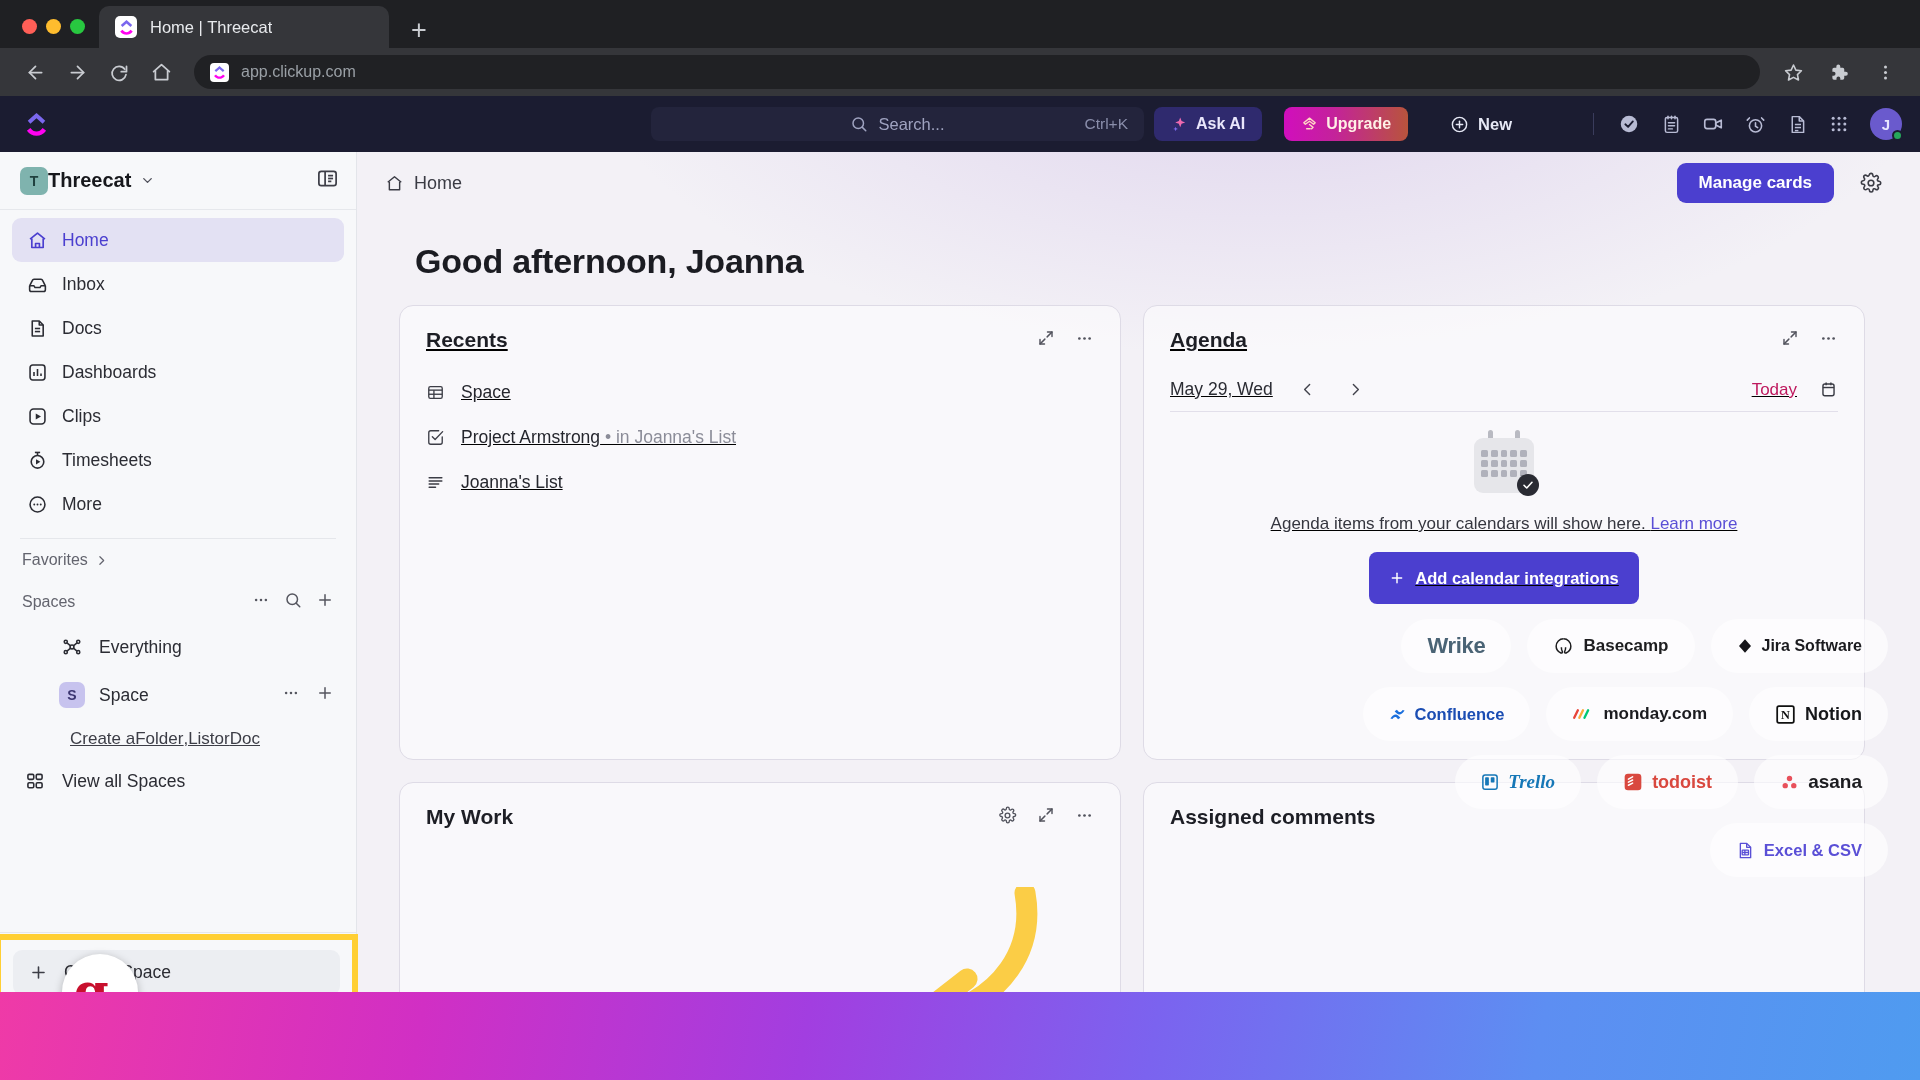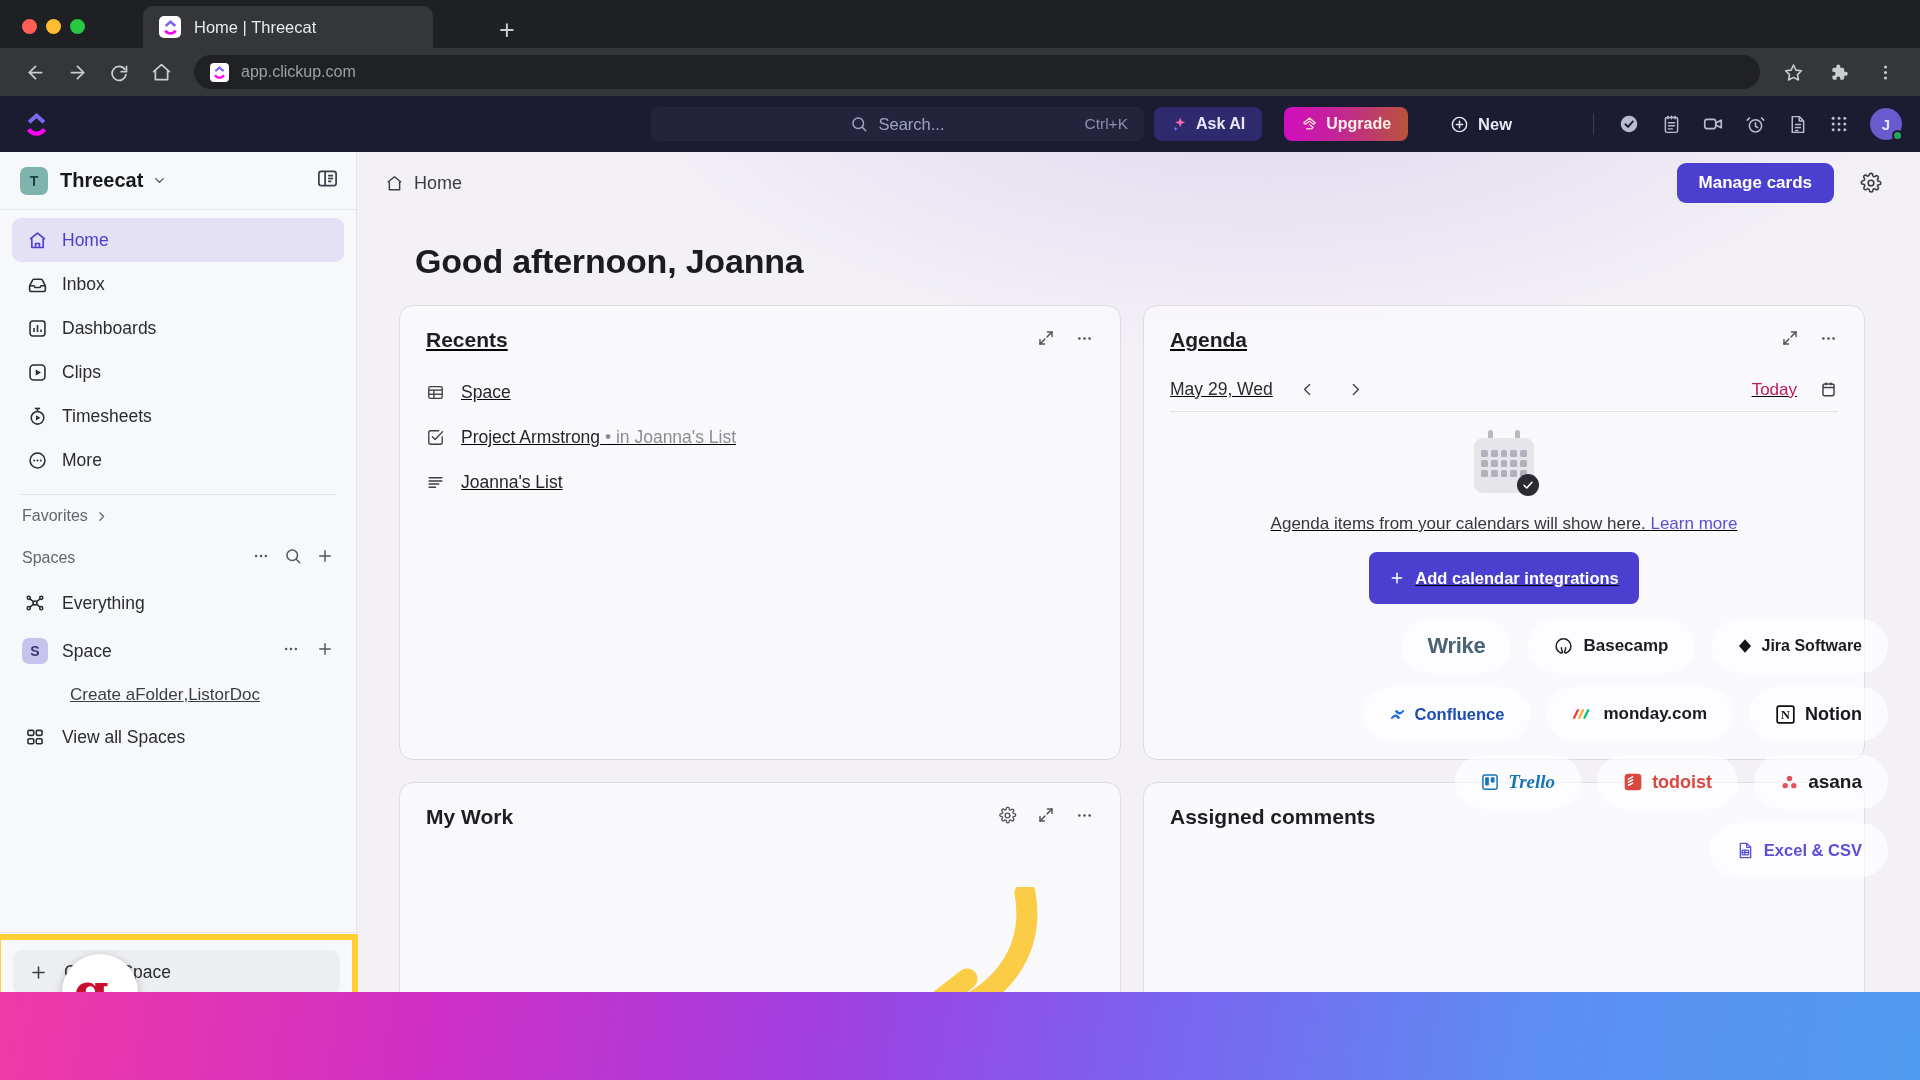--- a/index.html
+++ b/index.html
@@ -10,21 +10,21 @@
     background: #1f2023;
   }
 
   
   #root { position: relative; width: 1920px; height: 1080px; }
 
   
   .chrome-tabbar {
     position: absolute; top: 0; left: 0; width: 1920px; height: 48px;
     background: #1f2023;
-    display: flex; align-items: flex-end; gap: 44px;
+    display: flex; align-items: flex-end;
   }
   .traffic {
     display: flex; align-items: center; gap: 9px;
     padding: 0 14px 14px 22px;
   }
   .dot { width: 15px; height: 15px; border-radius: 50%; }
   .dot.red { background: #ff5f57; }
   .dot.yellow { background: #febc2e; }
   .dot.green { background: #28c840; }
 
@@ -151,21 +151,21 @@
   .sb-head {
     height: 58px; display: flex; align-items: center;
     padding: 0 17px 0 20px; border-bottom: 1px solid #e6e8ec;
   }
   .ws-avatar {
     width: 28px; height: 28px; border-radius: 7px; background: #7fb3ae;
     color: #20413f; font-size: 14px; font-weight: bold;
     display: flex; align-items: center; justify-content: center; flex: none;
   }
   .ws-name {
-    margin-left: 12px; font-size: 20px; font-weight: bold; color: #17181c;
+    font-size: 20px; font-weight: bold; color: #17181c;
   }
   .ws-caret { margin-left: 9px; color: #51525c; display: flex; }
   .sb-panel-icon { margin-left: auto; color: #3e3f48; cursor: pointer; }
 
   .sb-nav { padding: 8px 12px 0 12px; }
   .sb-item {
     height: 44px; display: flex; align-items: center; gap: 14px;
     padding: 0 14px; border-radius: 9px; cursor: pointer;
     color: #2b2c33; font-size: 17.5px;
   }
@@ -177,21 +177,21 @@
   .sb-sectionrow {
     display: flex; align-items: center; padding: 0 22px;
     height: 42px; color: #63646e; font-size: 16px; cursor: pointer;
   }
   .sb-sectionrow .acts {
     margin-left: auto; display: flex; align-items: center; gap: 14px;
     color: #55565f;
   }
   .sb-srow {
     height: 48px; display: flex; align-items: center; gap: 14px;
-    padding: 0 22px; cursor: pointer; color: #2b2c33; font-size: 17.5px;
+    padding: 0 22px; cursor: pointer; color: #2b2c33; font-size: 17.5px; margin-left: 37px;
   }
   .sb-srow .acts {
     margin-left: auto; display: flex; align-items: center; gap: 16px;
     color: #55565f;
   }
   .space-badge {
     width: 26px; height: 26px; border-radius: 7px; background: #c7c3ee;
     color: #3b3570; font-size: 14px; font-weight: bold;
     display: flex; align-items: center; justify-content: center; flex: none;
   }
@@ -611,20 +611,31 @@
                 <path d="M3 13.5V18a2 2 0 0 0 2 2h14a2 2 0 0 0 2-2v-4.5"></path>
                 <path d="M3 13.5l3.2-6.2A2 2 0 0 1 8 6h8a2 2 0 0 1 1.8 1.3l3.2 6.2"></path>
                 <path d="M3 13.5h5l1.2 2h5.6l1.2-2h5"></path>
               </svg>
             </span>
           <span>Inbox</span>
         </div>
         <div class="sb-item">
           <span class="ico">
               <svg width="21" height="21" viewBox="0 0 24 24" fill="none" stroke="currentColor" stroke-width="1.8" stroke-linejoin="round">
+                <path d="M6 3.5h8l4.5 4.5v12.5H6z"></path>
+                <path d="M14 3.5V8h4.5"></path>
+                <line x1="9" y1="12" x2="15" y2="12"></line>
+                <line x1="9" y1="15.5" x2="15" y2="15.5"></line>
+              </svg>
+            </span>
+          <span>Docs</span>
+        </div>
+        <div class="sb-item">
+          <span class="ico">
+              <svg width="21" height="21" viewBox="0 0 24 24" fill="none" stroke="currentColor" stroke-width="1.8" stroke-linejoin="round">
                 <rect x="3.5" y="3.5" width="17" height="17" rx="3"></rect>
                 <line x1="8" y1="16" x2="8" y2="11.5"></line>
                 <line x1="12" y1="16" x2="12" y2="8"></line>
                 <line x1="16" y1="16" x2="16" y2="13"></line>
               </svg>
             </span>
           <span>Dashboards</span>
         </div>
         <div class="sb-item">
           <span class="ico">

